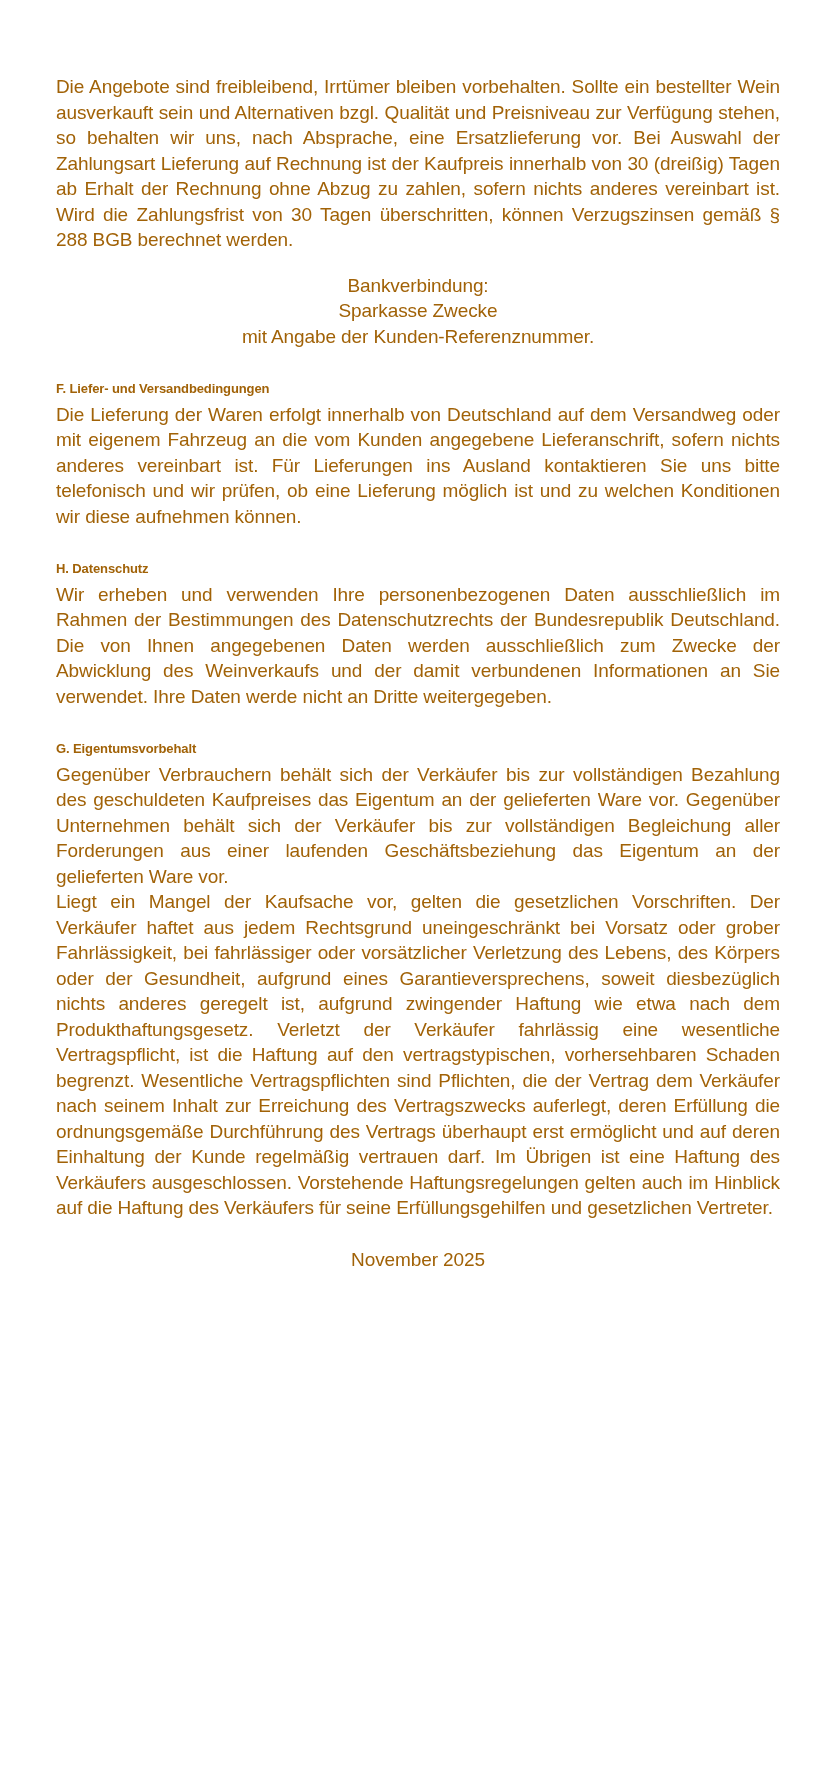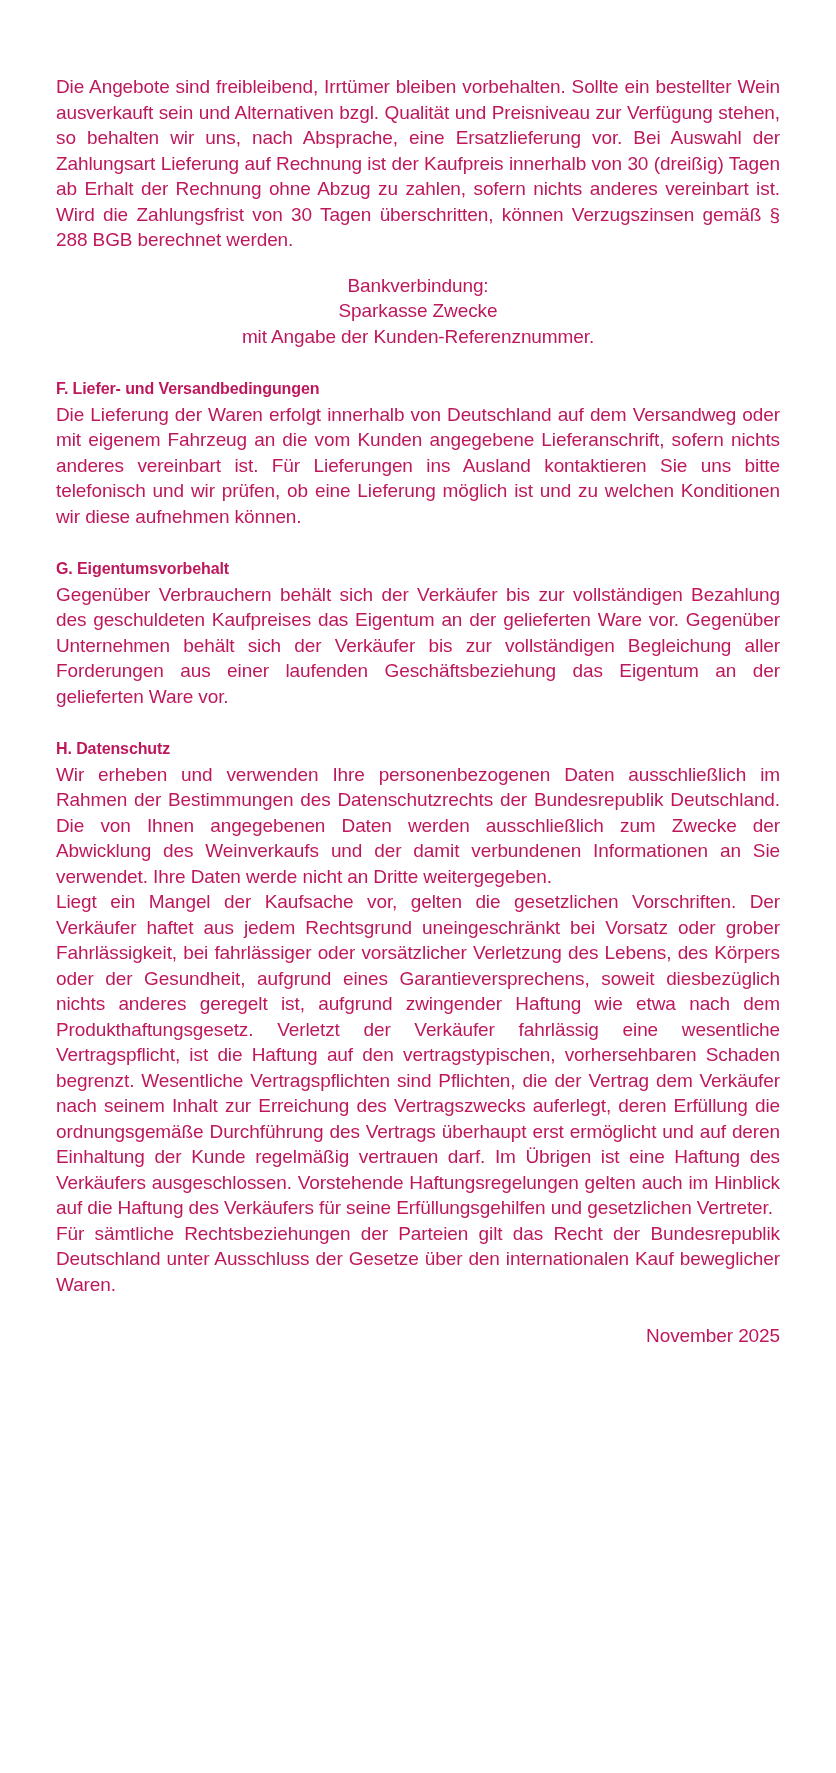--- a/index.html
+++ b/index.html
@@ -8,48 +8,48 @@
     background: #ffffff;
   }
   .page {
     position: relative;
     width: 836px;
     height: 1773px;
     box-sizing: border-box;
     background: #ffffff;
     padding: 74px 56px 0 56px;
     font-family: "Liberation Sans", sans-serif;
-    color: #be185d;
+    color: #a16207;
     font-size: 19px;
     line-height: 25.5px;
     font-stretch: condensed;
     letter-spacing: -0.1px;
   }
   .para {
     margin: 0;
     text-align: justify;
     text-justify: inter-word;
   }
   .bank-block {
     margin-top: 20px;
   }
   .bank-line {
     margin: 0;
     text-align: center;
   }
   .section-heading {
     margin: 27px 0 0 0;
-    font-size: 16px;
+    font-size: 13px;
     line-height: 25.5px;
     font-weight: 700;
     text-align: left;
   }
   .date-line {
     margin-top: 26px;
-    text-align: right;
+    text-align: center;
   }
 </style>
 </head>
 <body>
 
 <div class="page">
 
   <p class="para">Die Angebote sind freibleibend, Irrtümer bleiben vorbehalten. Sollte ein bestellter Wein ausverkauft sein und Alternativen bzgl. Qualität und Preisniveau zur Verfügung stehen, so behalten wir uns, nach Absprache, eine Ersatzlieferung vor. Bei Auswahl der Zahlungsart Lieferung auf Rechnung ist der Kaufpreis innerhalb von 30 (dreißig) Tagen ab Erhalt der Rechnung ohne Abzug zu zahlen, sofern nichts anderes vereinbart ist. Wird die Zahlungsfrist von 30 Tagen überschritten, können Verzugszinsen gemäß § 288 BGB berechnet werden.</p>
 
   <div class="bank-block">
@@ -57,32 +57,31 @@
     <p class="bank-line">Sparkasse Zwecke</p>
     <p class="bank-line">mit Angabe der Kunden-Referenznummer.</p>
   </div>
 
   <div>
     <h2 class="section-heading">F. Liefer- und Versandbedingungen</h2>
     <p class="para">Die Lieferung der Waren erfolgt innerhalb von Deutschland auf dem Versandweg oder mit eigenem Fahrzeug an die vom Kunden angegebene Lieferanschrift, sofern nichts anderes vereinbart ist. Für Lieferungen ins Ausland kontaktieren Sie uns bitte telefonisch und wir prüfen, ob eine Lieferung möglich ist und zu welchen Konditionen wir diese aufnehmen können.</p>
   </div>
 
   <div>
-    <h2 class="section-heading">G. Eigentumsvorbehalt</h2>
-    <p class="para">Gegenüber Verbrauchern behält sich der Verkäufer bis zur vollständigen Bezahlung des geschuldeten Kaufpreises das Eigentum an der gelieferten Ware vor. Gegenüber Unternehmen behält sich der Verkäufer bis zur vollständigen Begleichung aller Forderungen aus einer laufenden Geschäftsbeziehung das Eigentum an der gelieferten Ware vor.</p>
+    <h2 class="section-heading">H. Datenschutz</h2>
+    <p class="para">Wir erheben und verwenden Ihre personenbezogenen Daten ausschließlich im Rahmen der Bestimmungen des Datenschutzrechts der Bundesrepublik Deutschland. Die von Ihnen angegebenen Daten werden ausschließlich zum Zwecke der Abwicklung des Weinverkaufs und der damit verbundenen Informationen an Sie verwendet. Ihre Daten werde nicht an Dritte weitergegeben.</p>
   </div>
 
   <div>
-    <h2 class="section-heading">H. Datenschutz</h2>
-    <p class="para">Wir erheben und verwenden Ihre personenbezogenen Daten ausschließlich im Rahmen der Bestimmungen des Datenschutzrechts der Bundesrepublik Deutschland. Die von Ihnen angegebenen Daten werden ausschließlich zum Zwecke der Abwicklung des Weinverkaufs und der damit verbundenen Informationen an Sie verwendet. Ihre Daten werde nicht an Dritte weitergegeben.</p>
+    <h2 class="section-heading">G. Eigentumsvorbehalt</h2>
+    <p class="para">Gegenüber Verbrauchern behält sich der Verkäufer bis zur vollständigen Bezahlung des geschuldeten Kaufpreises das Eigentum an der gelieferten Ware vor. Gegenüber Unternehmen behält sich der Verkäufer bis zur vollständigen Begleichung aller Forderungen aus einer laufenden Geschäftsbeziehung das Eigentum an der gelieferten Ware vor.</p>
   </div>
 
   <div>
     <p class="para">Liegt ein Mangel der Kaufsache vor, gelten die gesetzlichen Vorschriften. Der Verkäufer haftet aus jedem Rechtsgrund uneingeschränkt bei Vorsatz oder grober Fahrlässigkeit, bei fahrlässiger oder vorsätzlicher Verletzung des Lebens, des Körpers oder der Gesundheit, aufgrund eines Garantieversprechens, soweit diesbezüglich nichts anderes geregelt ist, aufgrund zwingender Haftung wie etwa nach dem Produkthaftungsgesetz. Verletzt der Verkäufer fahrlässig eine wesentliche Vertragspflicht, ist die Haftung auf den vertragstypischen, vorhersehbaren Schaden begrenzt. Wesentliche Vertragspflichten sind Pflichten, die der Vertrag dem Verkäufer nach seinem Inhalt zur Erreichung des Vertragszwecks auferlegt, deren Erfüllung die ordnungsgemäße Durchführung des Vertrags überhaupt erst ermöglicht und auf deren Einhaltung der Kunde regelmäßig vertrauen darf. Im Übrigen ist eine Haftung des Verkäufers ausgeschlossen. Vorstehende Haftungsregelungen gelten auch im Hinblick auf die Haftung des Verkäufers für seine Erfüllungsgehilfen und gesetzlichen Vertreter.</p>
   </div>
 
   <div>
-    <p class="para">Für sämtliche Rechtsbeziehungen der Parteien gilt das Recht der Bundesrepublik Deutschland unter Ausschluss der Gesetze über den internationalen Kauf beweglicher Waren.</p>
   </div>
 
   <p class="date-line">November 2025</p>
 
 </div>
 
 </body></html>

